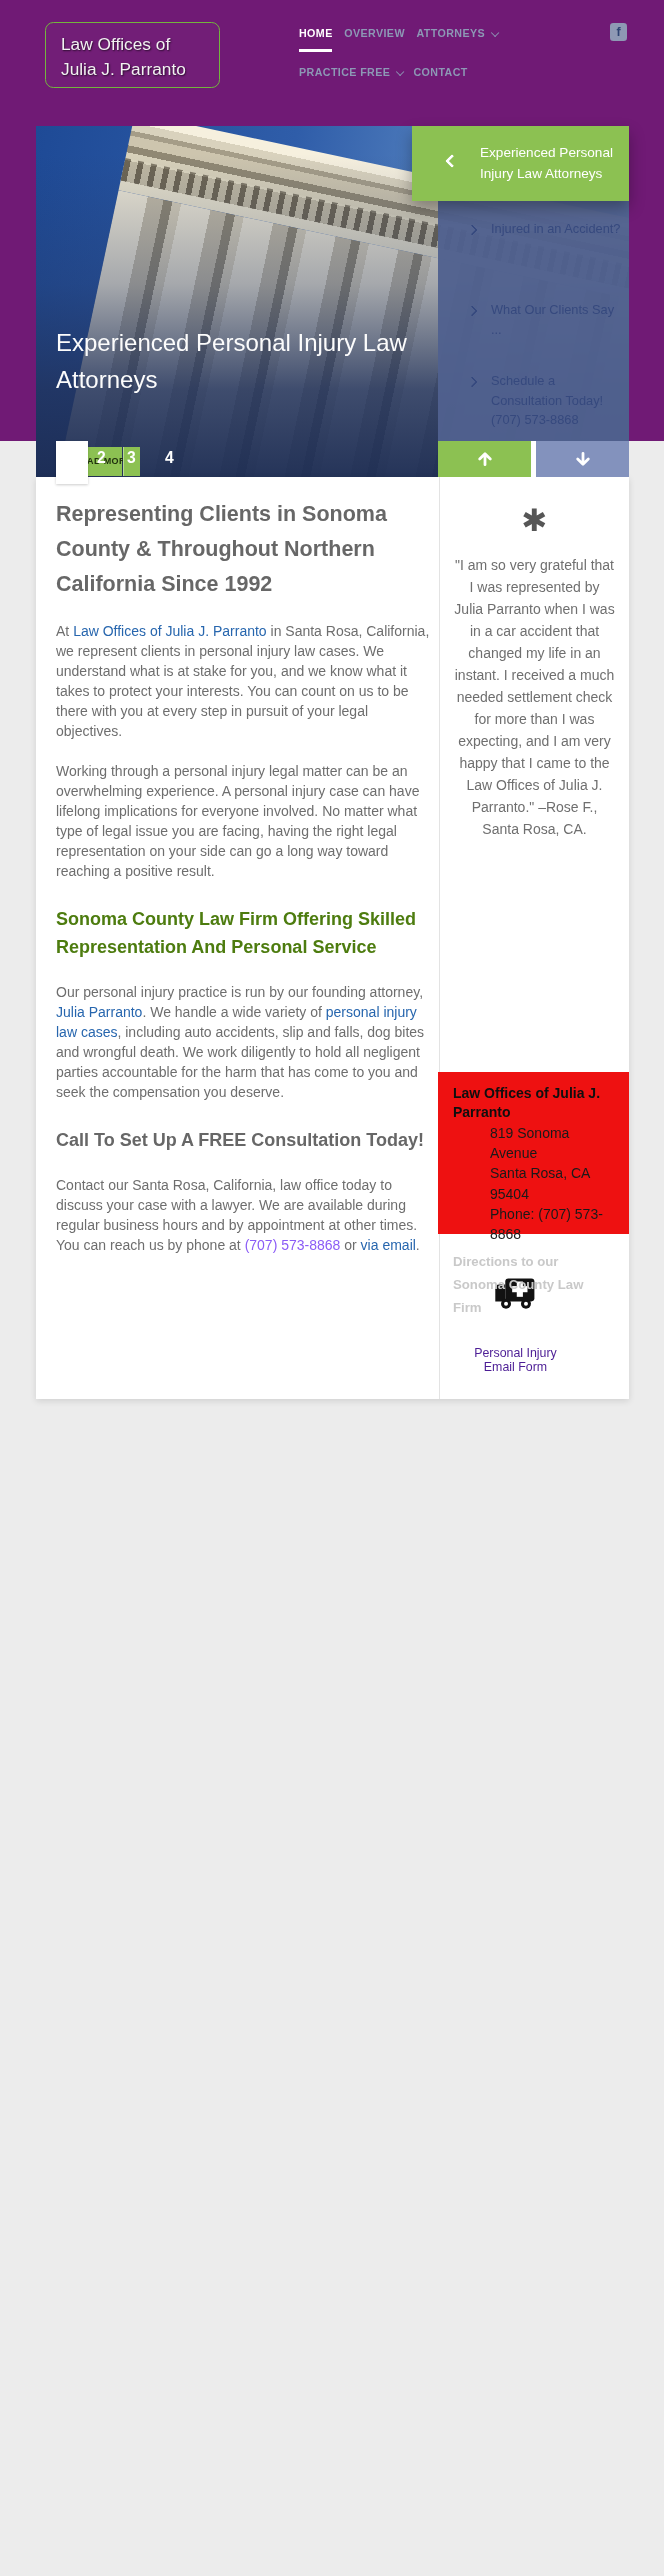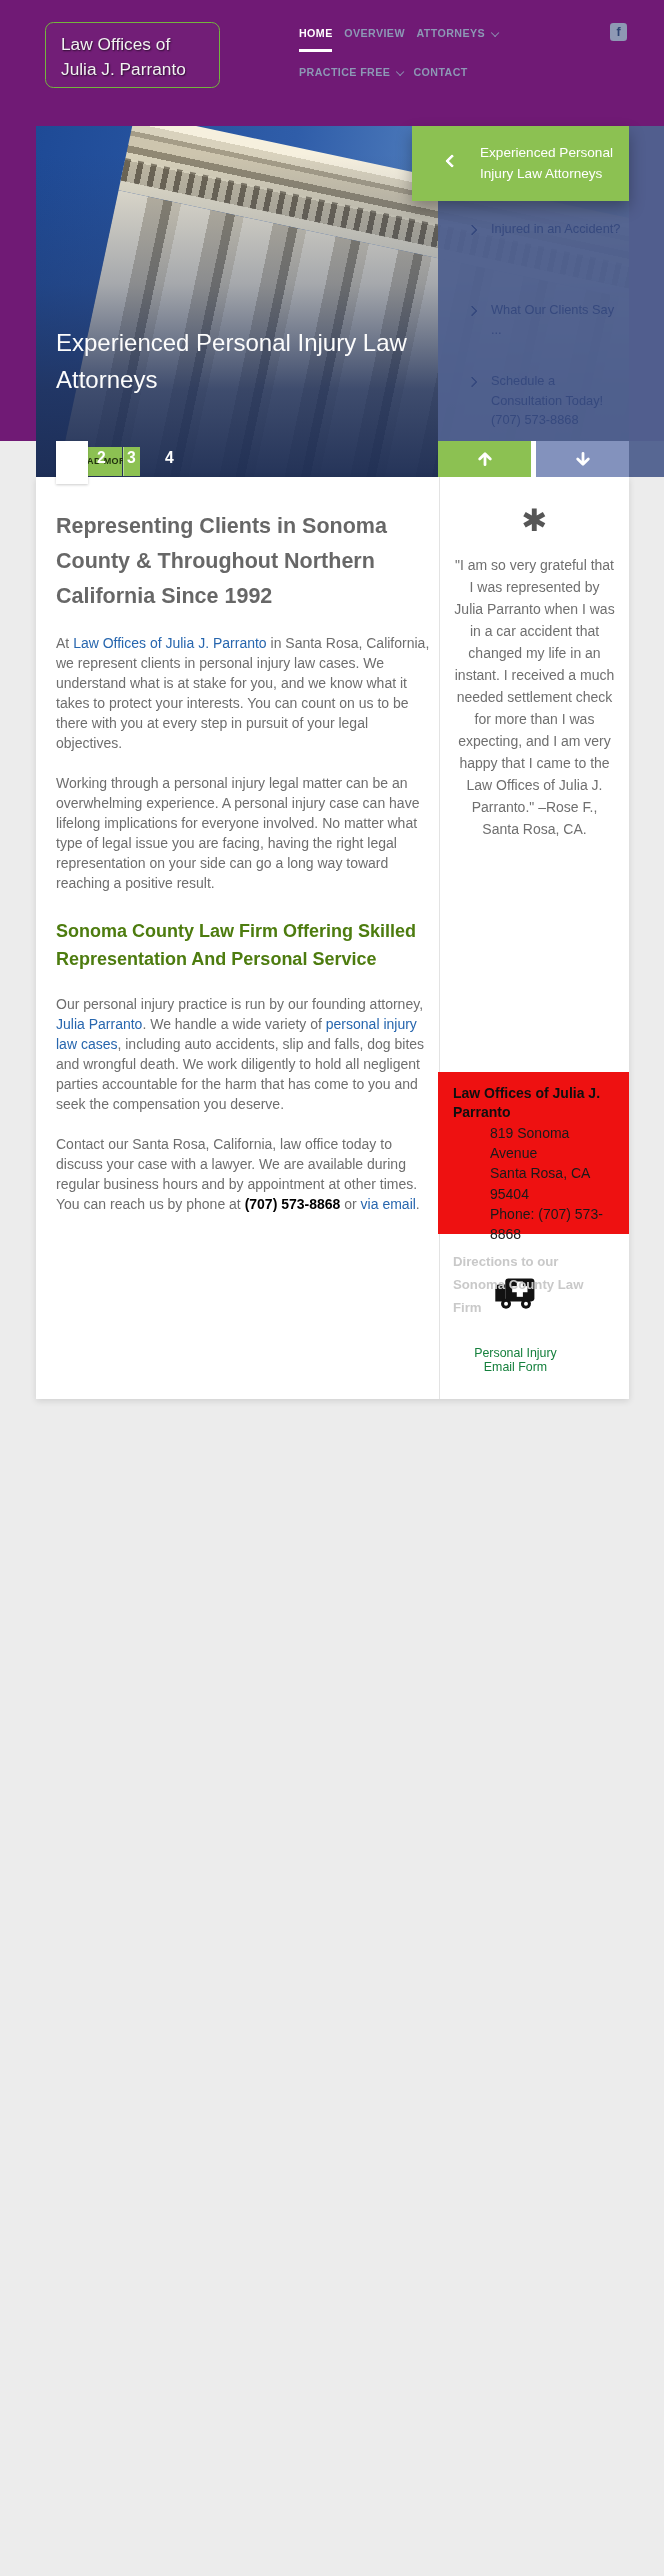--- a/index.html
+++ b/index.html
@@ -36,21 +36,21 @@
   .entab { position:absolute; left:0; top:0; width:100%; height:79px;
            background:linear-gradient(to bottom,#f6f0de 0 10px,#d9d2bd 10px 18px,#a59d88 18px 23px,
                       #cdc5ae 23px 33px,#908873 33px 40px,#d8d1ba 40px 48px,#aaa28d 48px 69px,#e6e0cb 69px 79px); }
   .dentils { position:absolute; left:0; top:46px; width:100%; height:23px;
              background:repeating-linear-gradient(90deg,rgba(60,52,36,.55) 0 5.8px,rgba(230,224,200,.35) 5.8px 13.2px); }
   .columns { position:absolute; left:0; top:79px; width:100%; height:433px;
              background:repeating-linear-gradient(90deg,#ebe5d3 0 30px,#c2baa5 30px 46px,#8f8772 46px 55px,#d5cdb7 55px 64px); }
   .hero-shade { position:absolute; left:0; top:0; width:593px; height:351px;
                 background:linear-gradient(to bottom,rgba(36,55,100,0) 8%,rgba(36,55,100,.35) 45%,rgba(33,50,92,.85) 75%,rgba(29,45,84,.96) 100%); }
 
-  .panel { position:absolute; left:402px; top:0; width:226px; height:351px; background:rgba(80,97,143,.96); }
+  .panel { position:absolute; left:402px; top:0; width:191px; height:351px; background:rgba(80,97,143,.96); }
   .panel-item { position:absolute; left:30px; width:157px; cursor:pointer; }
   .panel-item .txt { position:absolute; left:23px; top:-3.3px; width:130px; font-size:12.8px; line-height:1.55; color:#36497e; }
   .chev-right { display:inline-block; width:8.3px; height:8.3px; border-top:2.5px solid #36497e; border-right:2.5px solid #36497e;
                 transform:rotate(45deg); border-radius:0.8px; }
   .pi1 { top:96px; } .pi2 { top:177px; } .pi3 { top:248px; }
 
   .slide-green { position:absolute; left:376px; top:0; width:217px; height:75px; background:#8cc152;
                  box-shadow:0 6.6px 15px rgba(0,0,0,.3); cursor:pointer; }
   .chev-left { position:absolute; left:35px; top:30px; width:10px; height:10px;
                border-left:3.3px solid #fff; border-bottom:3.3px solid #fff; transform:rotate(45deg); border-radius:1.7px; }
@@ -76,40 +76,40 @@
   .btn-down { position:absolute; left:500px; top:315px; width:93px; height:36px; background:#8392bd;
               display:flex; align-items:center; justify-content:center; cursor:pointer; z-index:3; }
 
   
   .card { position:absolute; left:36px; top:477px; width:593px; height:922px; background:#ffffff;
           box-shadow:0 1.7px 6.6px rgba(0,0,0,.12); }
   .divider { position:absolute; left:403px; top:0; width:0.8px; height:922px; background:#e3e3e3; }
 
   .col-left { position:absolute; left:20px; top:0; width:385px; }
   .h1 { margin-top:28px; width:388px; font-size:28px; font-weight:bold; line-height:1.6; color:#676767; }
-  .h2 { margin-top:32px; width:388px; font-size:21.5px; font-weight:bold; line-height:1.62; color:#676767; }
+  .h2 { margin-top:20px; width:388px; font-size:21.5px; font-weight:bold; line-height:1.62; color:#676767; }
   .h3 { margin-top:25px; width:388px; font-size:18px; font-weight:bold; line-height:1.55; color:#4d7c0f; }
   .h4 { margin-top:25px; font-size:18px; font-weight:bold; line-height:1.55; color:#676767; white-space:nowrap; }
   .para { margin-top:20px; width:378px; font-size:14px; line-height:20px; color:#6e6e6e; }
   .para a { color:#2766ae; text-decoration:none; cursor:pointer; }
-  .phone-b { font-weight:bold; color:#000000; }
+  .phone-b { font-weight:normal; color:#8b5cf6; }
 
   .col-right { position:absolute; left:404px; top:0; width:189px; }
   .yelp { margin:28px auto 0; text-align:center; font-size:31px; color:#565656; line-height:1; cursor:pointer; }
   .quote { margin:18px 14px 0; text-align:center; font-size:14px; line-height:22px; color:#6f6f6f; }
 
   .red-box { position:absolute; left:402px; top:595px; width:191px; height:162px; background:#ee1111;
              padding:11.6px 15px 0; z-index:5; }
   .rb-name { font-size:14px; line-height:1.4; font-weight:bold; color:#0f0f0f; }
   .rb-line { font-size:14px; line-height:1.45; color:#1a1a1a;margin-left:37px; }
   .rb-dir { margin-top:5px; font-size:13.2px; line-height:1.75; font-weight:bold; color:#c9c9c9; cursor:pointer; }
 
   .email-block { position:absolute; left:429px; top:796px; width:101px; text-align:center; cursor:pointer; }
   .email-block svg { display:inline-block; }
-  .email-label { margin-top:30px; font-size:12.4px; line-height:14px; color:#15803d; }
+  .email-label { margin-top:30px; font-size:12.4px; line-height:14px; color:#4c1d95; }
 </style>
 </head>
 <body>
 
 <div id="page">
 
   <div class="navy-band">
 
     <div class="logo">
       <div class="lg">Law Offices of</div>
@@ -188,20 +188,21 @@
 
   <div class="card">
     <div class="divider"></div>
 
     <div class="col-left">
       <div class="h2">Representing Clients in Sonoma County &amp; Throughout Northern California Since 1992</div>
       <div class="para"><span>At </span><a>Law Offices of Julia J. Parranto</a><span> in Santa Rosa, California, we represent clients in personal injury law cases. We understand what is at stake for you, and we know what it takes to protect your interests. You can count on us to be there with you at every step in pursuit of your legal objectives.</span></div>
       <div class="para">Working through a personal injury legal matter can be an overwhelming experience. A personal injury case can have lifelong implications for everyone involved. No matter what type of legal issue you are facing, having the right legal representation on your side can go a long way toward reaching a positive result.</div>
       <div class="h3">Sonoma County Law Firm Offering Skilled Representation And Personal Service</div>
       <div class="para"><span>Our personal injury practice is run by our founding attorney, </span><a>Julia Parranto</a><span>. We handle a wide variety of </span><a>personal injury law cases</a><span>, including auto accidents, slip and falls, dog bites and wrongful death. We work diligently to hold all negligent parties accountable for the harm that has come to you and seek the compensation you deserve.</span></div>
+      <div class="h4">Call To Set Up A FREE Consultation Today!</div>
       <div class="para"><span>Contact our Santa Rosa, California, law office today to discuss your case with a lawyer. We are available during regular business hours and by appointment at other times. You can reach us by phone at </span><span class="phone-b">(707) 573-8868</span><span> or </span><a>via email</a><span>.</span></div>
     </div>
 
     <div class="col-right">
       <div class="yelp">✱</div>
       <div class="quote">"I am so very grateful that I was represented by Julia Parranto when I was in a car accident that changed my life in an instant. I received a much needed settlement check for more than I was expecting, and I am very happy that I came to the Law Offices of Julia J. Parranto." –Rose F., Santa Rosa, CA.</div>
     </div>
 
     <div class="red-box">
       <div class="rb-name">Law Offices of Julia J. Parranto</div>

